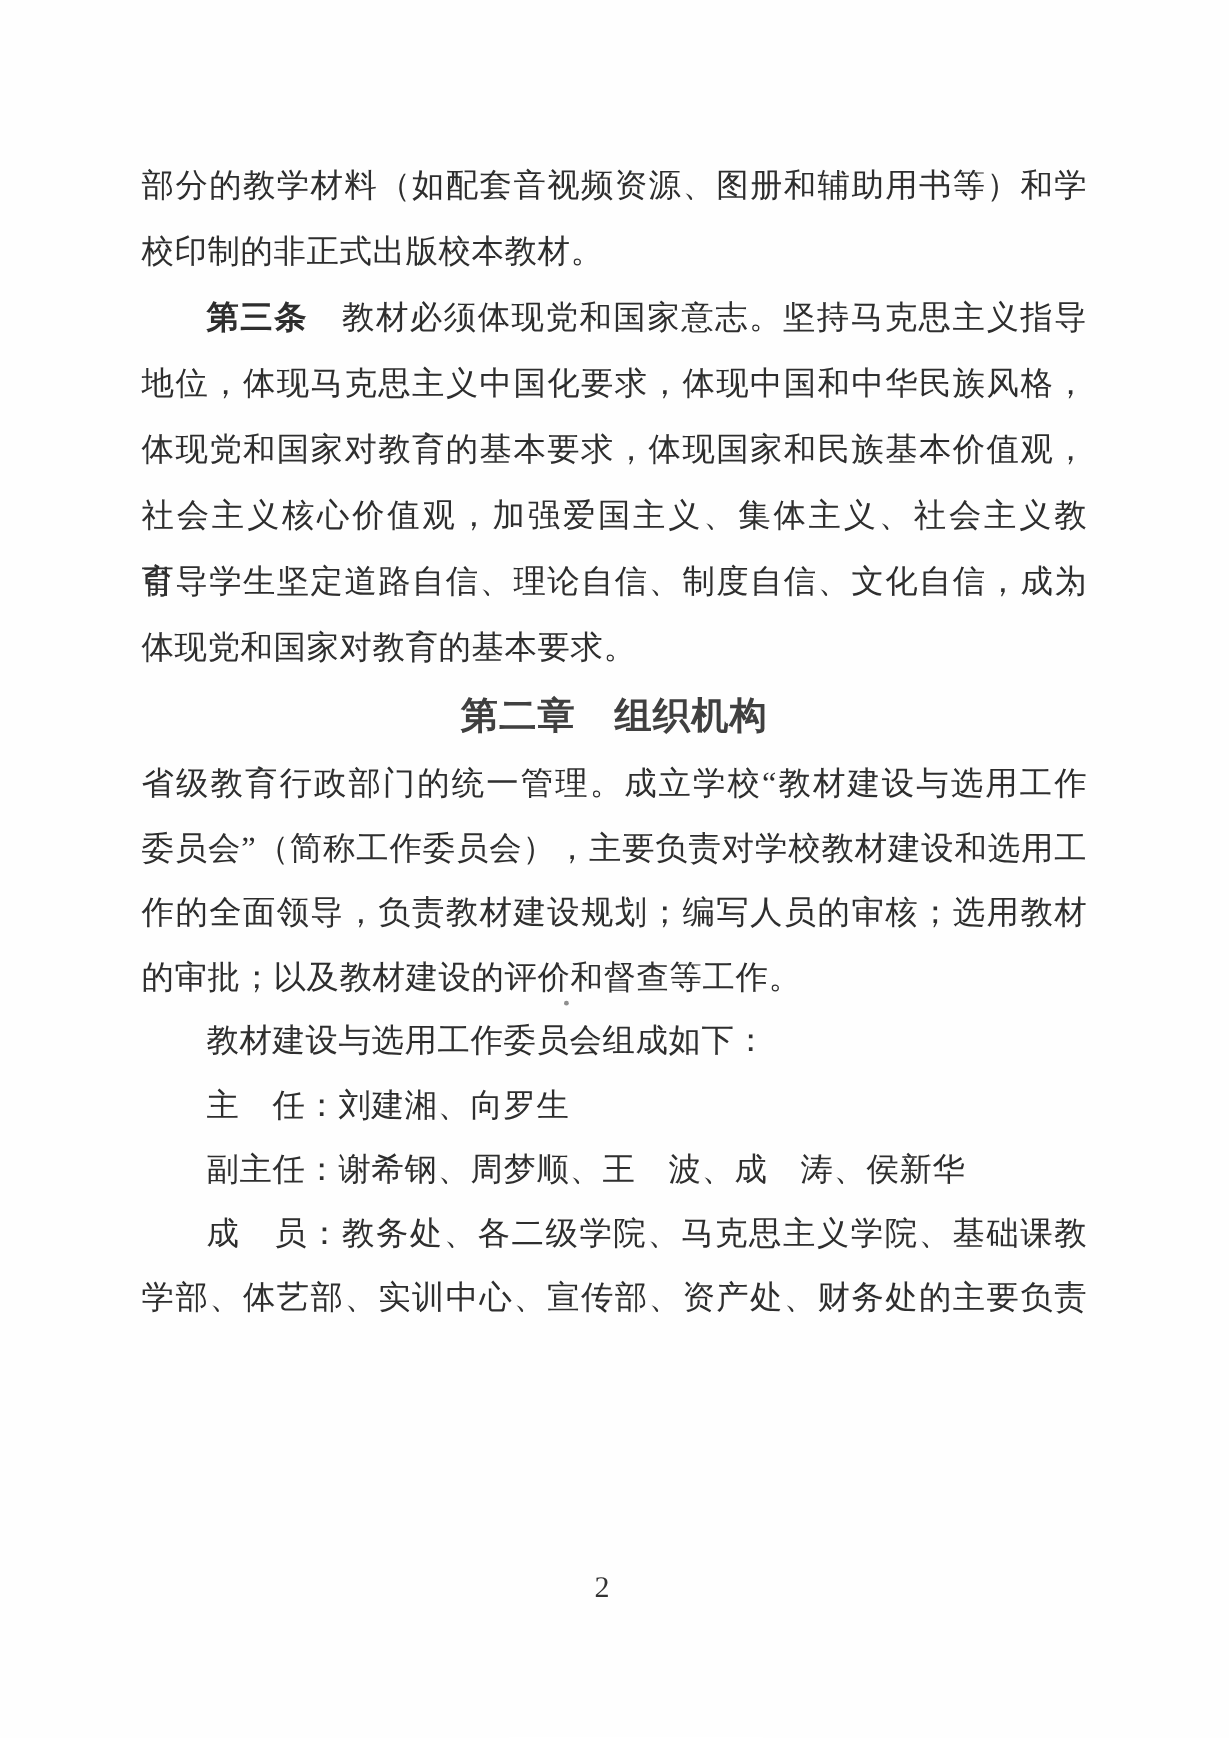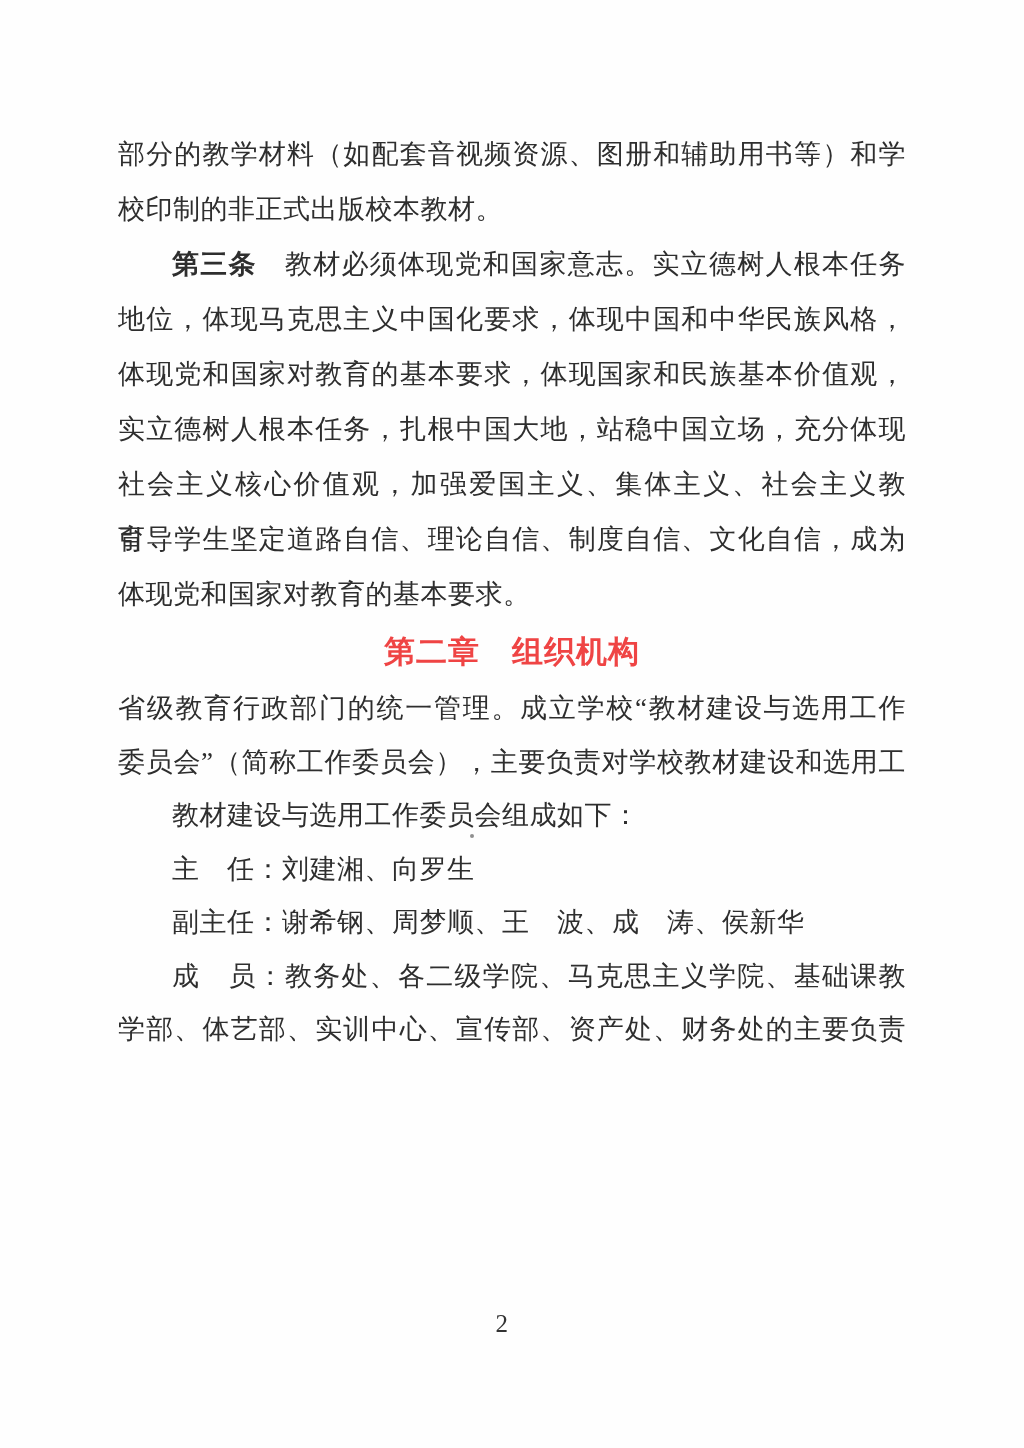--- a/index.html
+++ b/index.html
@@ -32,21 +32,21 @@
   .art { font-weight: bold; }
   .chapter {
     margin: 0;
     height: 60px;
     line-height: 60px;
     text-align: center;
     font-family: "Liberation Sans", "DejaVu Sans", sans-serif;
     font-weight: bold;
     font-size: 31px;
     letter-spacing: 1px;
-    color: #ef4444;
+    color: #404040;
   }
   .pagenum {
     position: absolute;
     top: 1310px;
     left: 0;
     width: 98%;
     text-align: center;
     font-size: 25px;
     color: #333;
   }
@@ -63,34 +63,35 @@
 </style>
 </head>
 <body>
 
 <div class="page">
   <div class="content">
 
     <div class="sec-a">
       <p class="ln f"><span>部分的教学材料（如配套音视频资源、图册和辅助用书等）和学</span></p>
       <p class="ln s"><span>校印制的非正式出版校本教材。</span></p>
-      <p class="ln f i"><b class="art">第三条</b><span>　教材必须体现党和国家意志。实立德树人根本任务</span></p>
+      <p class="ln f i"><b class="art">第三条</b><span>　教材必须体现党和国家意志。坚持马克思主义指导</span></p>
       <p class="ln f"><span>地位，体现马克思主义中国化要求，体现中国和中华民族风格，</span></p>
       <p class="ln f"><span>体现党和国家对教育的基本要求，体现国家和民族基本价值观，</span></p>
-      <p class="ln f"><span>实立德树人根本任务，扎根中国大地，站稳中国立场，充分体现</span></p>
       <p class="ln f"><span>社会主义核心价值观，加强爱国主义、集体主义、社会主义教育，</span></p>
       <p class="ln f"><span>引导学生坚定道路自信、理论自信、制度自信、文化自信，成为</span></p>
       <p class="ln s"><span>体现党和国家对教育的基本要求。</span></p>
     </div>
 
     <h2 class="chapter">第二章　组织机构</h2>
 
     <div class="sec-b">
       <p class="ln f"><span>省级教育行政部门的统一管理。成立学校“教材建设与选用工作</span></p>
       <p class="ln f"><span>委员会”（简称工作委员会），主要负责对学校教材建设和选用工</span></p>
+      <p class="ln f"><span>作的全面领导，负责教材建设规划；编写人员的审核；选用教材</span></p>
+      <p class="ln s"><span>的审批；以及教材建设的评价和督查等工作。</span></p>
       <p class="ln s i"><span>教材建设与选用工作委员会组成如下：</span></p>
       <p class="ln s i"><span>主　任：刘建湘、向罗生</span></p>
       <p class="ln s i"><span>副主任：谢希钢、周梦顺、王　波、成　涛、侯新华</span></p>
       <p class="ln f i"><span>成　员：教务处、各二级学院、马克思主义学院、基础课教</span></p>
       <p class="ln f"><span>学部、体艺部、实训中心、宣传部、资产处、财务处的主要负责</span></p>
     </div>
 
   </div>
 
   <div class="artifact-dot"></div>

